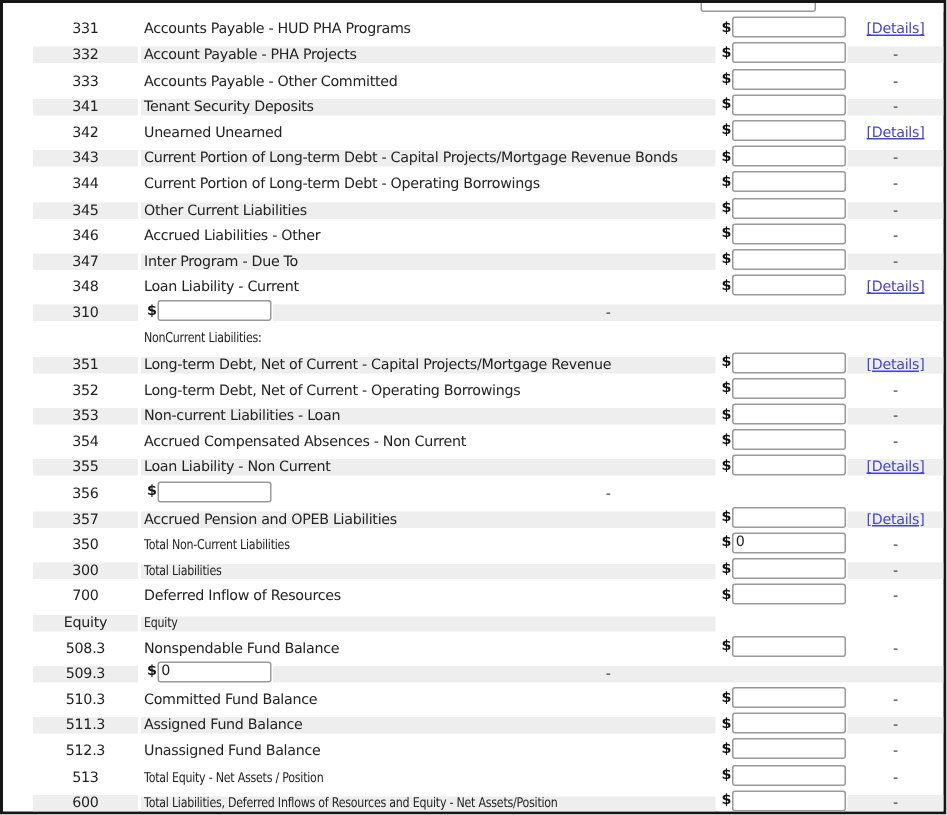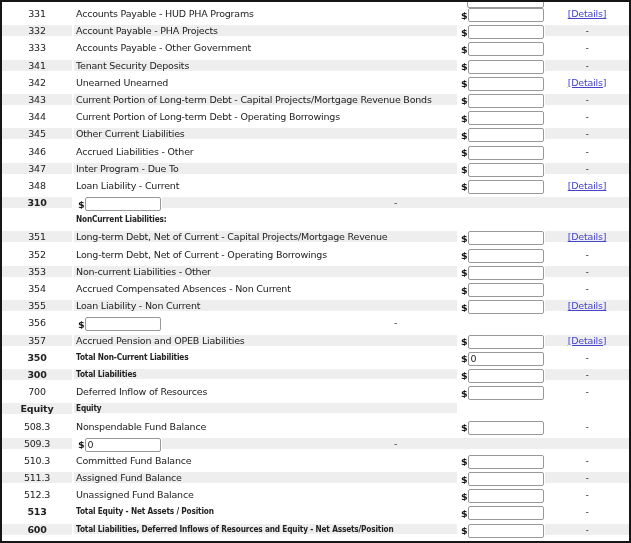--- a/index.html
+++ b/index.html
@@ -7,32 +7,32 @@
     width:631px; height:543px; box-sizing:border-box;
     border:2px solid #161616; background:#fff; overflow:hidden;
     font-family:"DejaVu Sans", sans-serif; font-size:9.5px; color:#222;
     letter-spacing:-0.2px;
   }
   .top-partial { height:6px; position:relative; overflow:hidden; background:#fff; }
   .top-partial .stub {
     position:absolute; left:465px; top:-9px; width:75px; height:13px;
     border:1px solid #999; border-radius:2px; background:#fff;
   }
-  .row { display:flex; height:17.2px; align-items:flex-start; }
+  .row { display:flex; height:17.2px; align-items:flex-end;padding-left:20px; }
   .cell { display:flex; align-items:center; min-width:0; }
   .c-num  { width:70px;  justify-content:center; white-space:nowrap; }
   .c-desc { width:381px; padding-left:2px; white-space:nowrap; overflow:hidden; }
   .c-input{ width:84px;  background:#fff; }
   .c-right{ flex:1; justify-content:center; white-space:nowrap; }
   .gap { width:2px; background:#fff; flex:none; }
   .row.shade-gray .c-num,
   .row.shade-gray .c-desc,
   .row.shade-gray .c-right { background:#eeeeee; }
   .row.shade-gray.no-input .c-input { background:#eeeeee; }
-  .row.bold .c-num, .row.bold .c-desc { font-weight:bold; }
+  .row.bold .c-num, .row.bold .c-desc { font-weight:normal; }
   .row.bold .label-text { display:inline-block; transform:scaleX(0.82); transform-origin:0 50%; font-size:9px; }
   .dollar { font-weight:bold; padding-left:2px; color:#111; }
   input.amt {
     width:72px; height:12px; margin-left:1px; padding:0 1px;
     border:1px solid #999; border-radius:2px; background:#fff;
     font-family:"DejaVu Sans", sans-serif; font-size:9.5px; color:#222;
   }
   a.details { color:#4444cc; cursor:pointer; }
   .dash { color:#333; }
 </style>
@@ -75,21 +75,21 @@
     <div class="gap"></div>
     <div class="cell c-right">
           <span class="dash">-</span>
         </div>
   </div>
 
   <div class="row shade-white">
     <div class="cell c-num">333</div>
     <div class="gap"></div>
     <div class="cell c-desc">
-          <span class="label-text">Accounts Payable - Other Government</span>
+          <span class="label-text">Accounts Payable - Other Committed</span>
         </div>
     <div class="gap"></div>
     <div class="cell c-input">
       <span class="dollar">$</span>
       <input class="amt" type="text" value="" style="">
     </div>
     <div class="gap"></div>
     <div class="cell c-right">
           <span class="dash">-</span>
         </div>
@@ -288,21 +288,21 @@
     <div class="gap"></div>
     <div class="cell c-right">
           <span class="dash">-</span>
         </div>
   </div>
 
   <div class="row shade-gray">
     <div class="cell c-num">353</div>
     <div class="gap"></div>
     <div class="cell c-desc">
-          <span class="label-text">Non-current Liabilities - Other</span>
+          <span class="label-text">Non-current Liabilities - Loan</span>
         </div>
     <div class="gap"></div>
     <div class="cell c-input">
       <span class="dollar">$</span>
       <input class="amt" type="text" value="" style="">
     </div>
     <div class="gap"></div>
     <div class="cell c-right">
           <span class="dash">-</span>
         </div>

